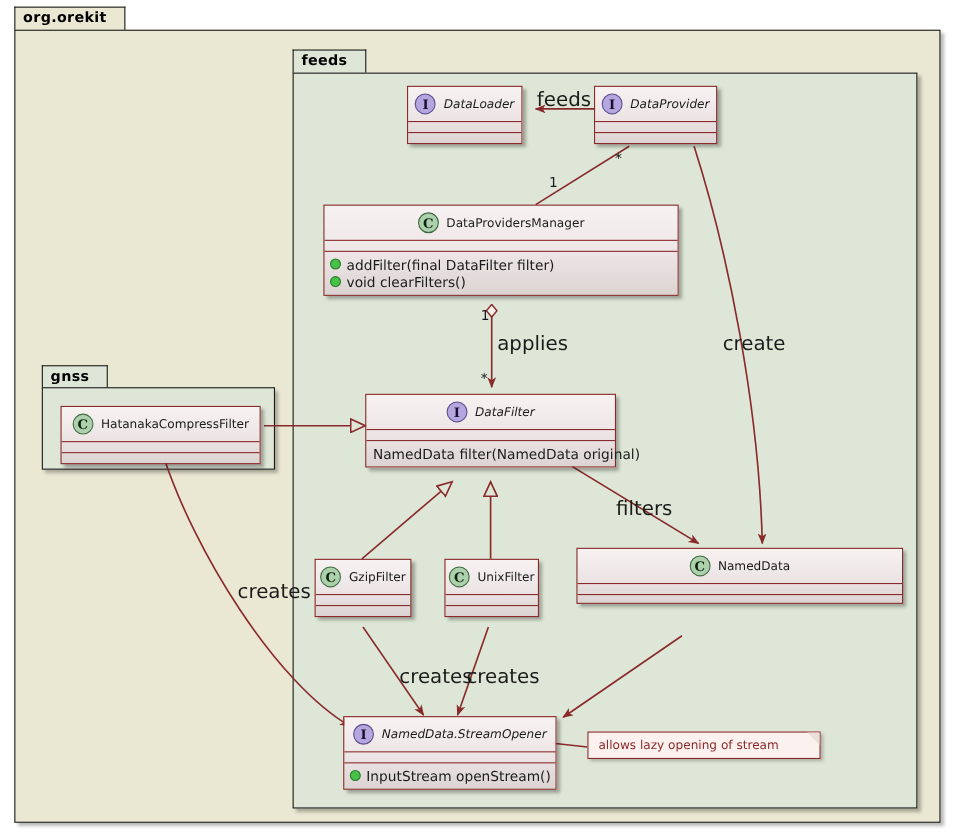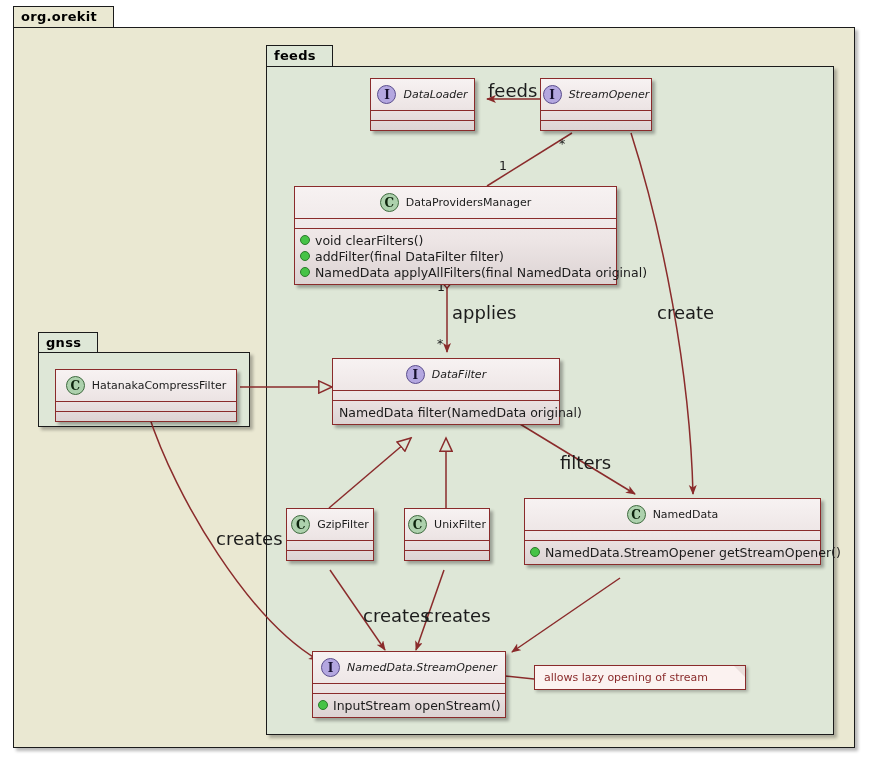--- a/index.html
+++ b/index.html
@@ -230,48 +230,44 @@
     </div>
     <div class="sep"></div>
     <div class="compartment empty"></div>
     <div class="sep"></div>
     <div class="compartment empty"></div>
   </div>
 
   <div class="node ital" style="left:540px; top:78px; width:112px;">
     <div class="node-title">
       <span class="stereo stereo-i">I</span>
-      <span class="title-text">StreamOpener</span>
+      <span class="title-text">DataProvider</span>
     </div>
     <div class="sep"></div>
     <div class="compartment empty"></div>
     <div class="sep"></div>
     <div class="compartment empty"></div>
   </div>
 
   <div class="node" style="left:294px; top:186px; width:323px;">
     <div class="node-title">
       <span class="stereo stereo-c">C</span>
       <span class="title-text">DataProvidersManager</span>
     </div>
     <div class="sep"></div>
     <div class="compartment empty"></div>
     <div class="sep"></div>
     <div class="compartment">
-      <div class="member">
-        <span class="vis-dot"></span>
-        <span>void clearFilters()</span>
-      </div>
       <div class="member">
         <span class="vis-dot"></span>
         <span>addFilter(final DataFilter filter)</span>
       </div>
       <div class="member">
         <span class="vis-dot"></span>
-        <span>NamedData applyAllFilters(final NamedData original)</span>
+        <span>void clearFilters()</span>
       </div>
     </div>
   </div>
 
   <div class="node ital" style="left:332px; top:358px; width:228px;">
     <div class="node-title">
       <span class="stereo stereo-i">I</span>
       <span class="title-text">DataFilter</span>
     </div>
     <div class="sep"></div>
@@ -319,24 +315,20 @@
 
   <div class="node" style="left:524px; top:498px; width:297px;">
     <div class="node-title">
       <span class="stereo stereo-c">C</span>
       <span class="title-text">NamedData</span>
     </div>
     <div class="sep"></div>
     <div class="compartment empty"></div>
     <div class="sep"></div>
     <div class="compartment">
-      <div class="member">
-        <span class="vis-dot"></span>
-        <span>NamedData.StreamOpener getStreamOpener()</span>
-      </div>
     </div>
   </div>
 
   <div class="node ital" style="left:312px; top:651px; width:194px;">
     <div class="node-title">
       <span class="stereo stereo-i">I</span>
       <span class="title-text">NamedData.StreamOpener</span>
     </div>
     <div class="sep"></div>
     <div class="compartment empty"></div>

